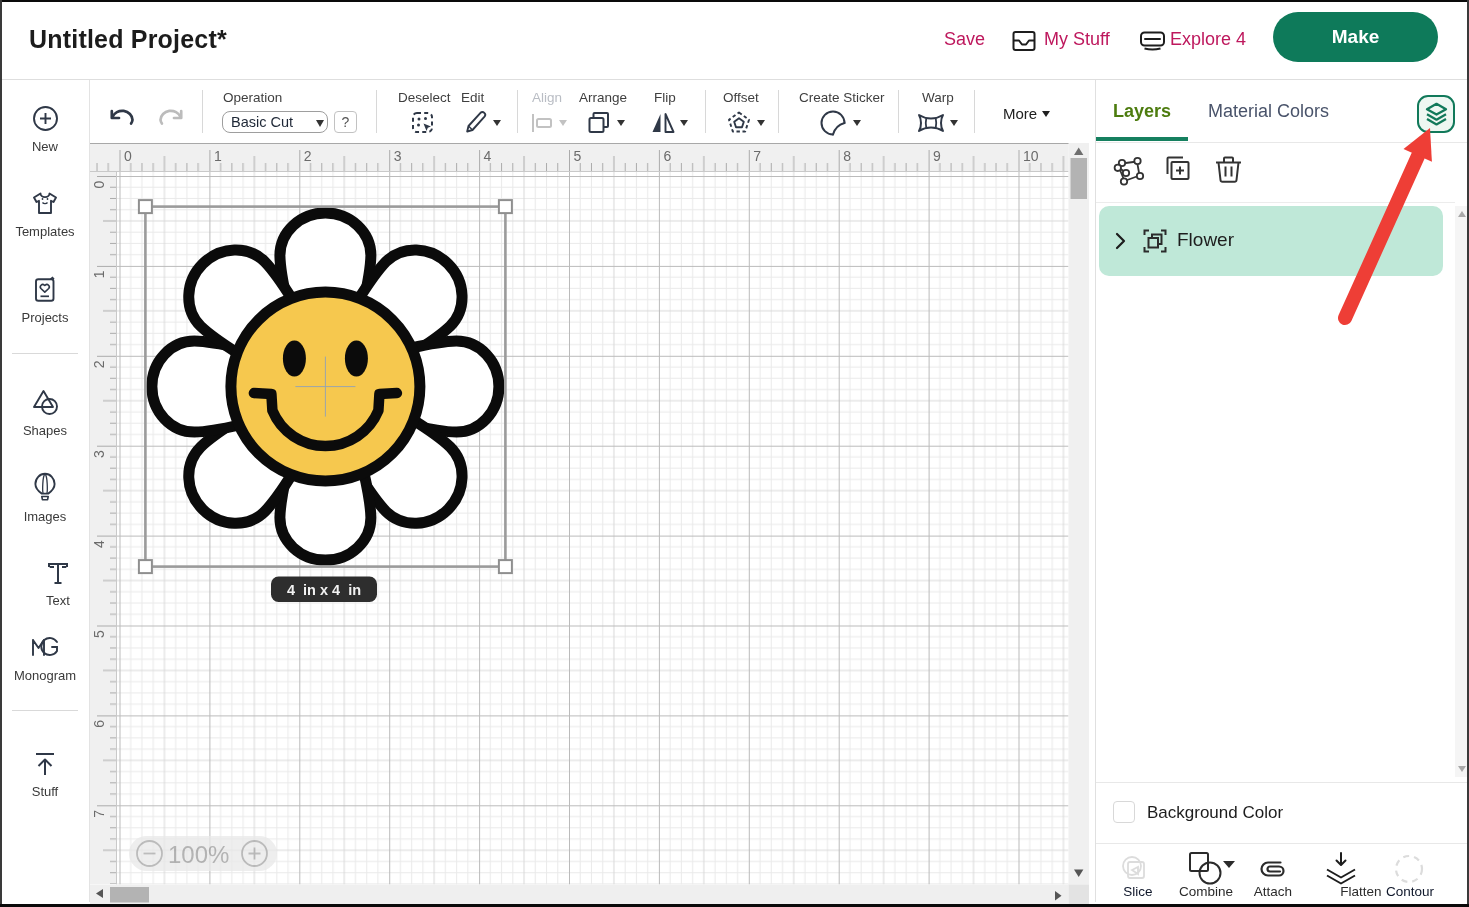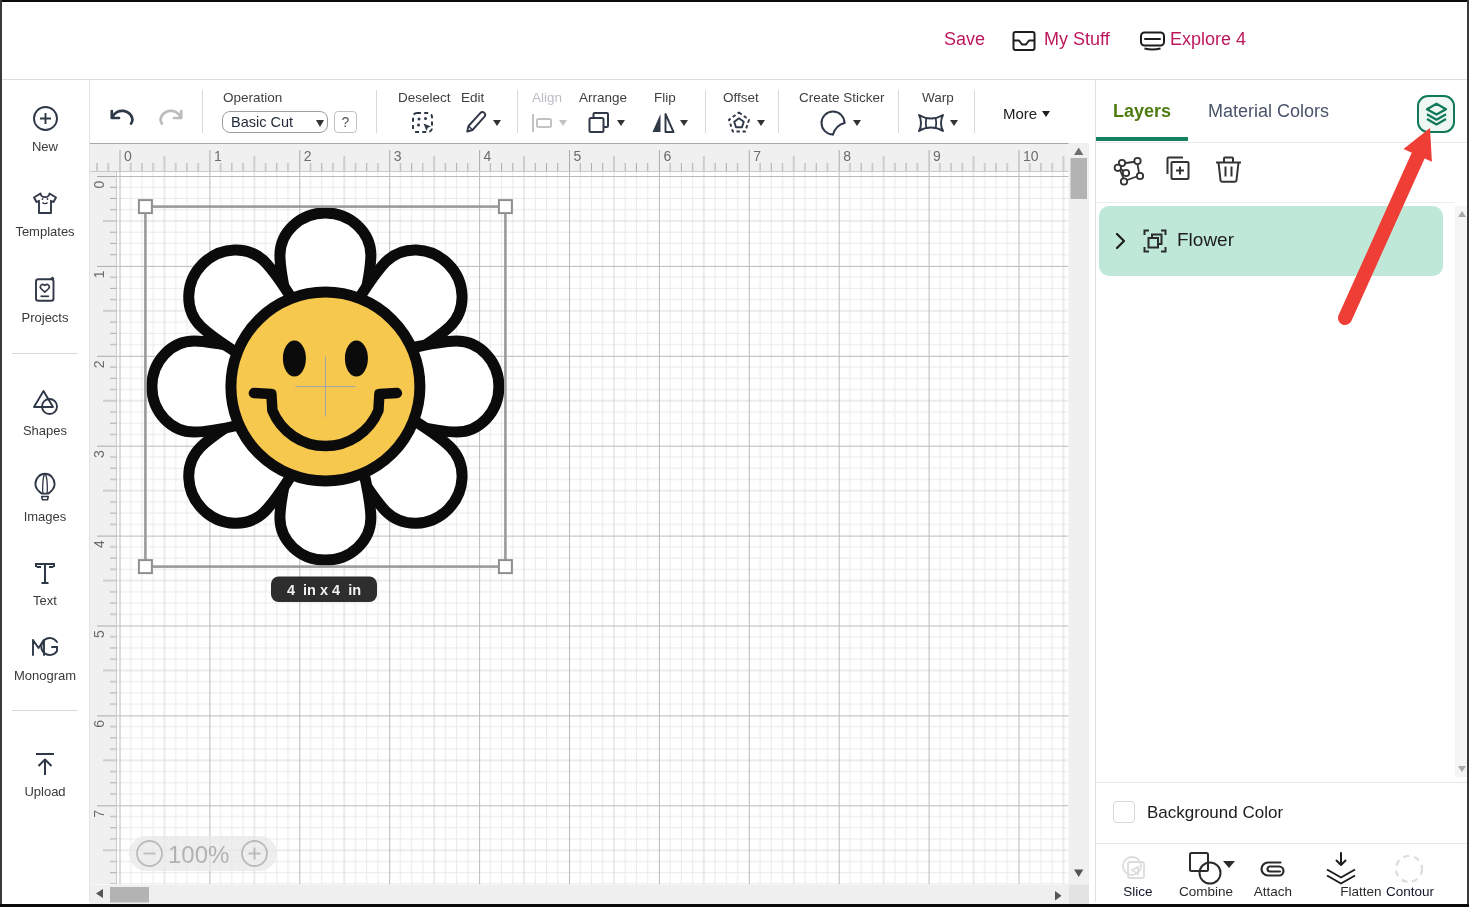--- a/index.html
+++ b/index.html
@@ -49,32 +49,34 @@
   .baction.grey { color:#0f172a; }
   
   #bottomline { left:0; top:904px; width:1469px; height:3px; background:#0a0a0a; }
 </style>
 </head>
 <body>
 <div id="stage">
 
   <div class="abs" id="header"></div>
   <div class="abs" id="topline"></div>
+  <div class="abs" id="title">Untitled Project*</div>
   <div class="abs hnav" style="left:944px;">Save</div>
   <svg class="abs" style="left:1012px; top:30px;" width="24" height="22" viewBox="0 0 24 22">
     <rect x="1.5" y="2" width="21" height="18" rx="2" fill="none" stroke="#1d1d1d" stroke-width="2"></rect>
       <path d="M1.5 10.5 h5.5 l3 4 h4 l3 -4 h5.5" fill="none" stroke="#1d1d1d" stroke-width="2" stroke-linejoin="round"></path>
   </svg>
   <div class="abs hnav" style="left:1044px;">My Stuff</div>
   <svg class="abs" style="left:1140px; top:31px;" width="25" height="20" viewBox="0 0 25 20">
     <rect x="1" y="1.5" width="23" height="13" rx="3.5" fill="none" stroke="#1d1d1d" stroke-width="2"></rect>
     <path d="M5 8 h15" stroke="#1d1d1d" stroke-width="2" stroke-linecap="round"></path>
     <path d="M4.5 17.5 a14 5 0 0 0 16 0" fill="none" stroke="#1d1d1d" stroke-width="2"></path>
   </svg>
   <div class="abs hnav" style="left:1170px;">Explore 4</div>
+  <div class="abs" id="makebtn">Make</div>
 
   <div class="abs" id="sidebar"></div>
   <div class="abs sideitem" style="left:0; top:105px;" id="si-new">
     <svg width="27" height="27" viewBox="0 0 27 27">
         <circle cx="13.5" cy="13.5" r="11.5" fill="none" stroke="#2f3847" stroke-width="1.9"></circle>
         <path d="M13.5 8 v11 M8 13.5 h11" stroke="#2f3847" stroke-width="1.9"></path>
       </svg>
     <div class="sidelabel">New</div>
   </div>
   <div class="abs sideitem" style="left:0; top:190px;" id="si-templates">
@@ -104,40 +106,40 @@
     <div class="sidelabel">Shapes</div>
   </div>
   <div class="abs sideitem" style="left:0; top:472px;" id="si-images">
     <svg width="24" height="30" viewBox="0 0 24 30">
         <path d="M12 1.8 a9.6 10.2 0 0 1 9.6 10.2 c0 4.8 -3.8 7.8 -6.4 9.6 h-6.4 c-2.6 -1.8 -6.4 -4.8 -6.4 -9.6 A9.6 10.2 0 0 1 12 1.8 Z" fill="none" stroke="#2f3847" stroke-width="1.9" stroke-linejoin="round"></path>
         <path d="M12 1.8 c-2.6 2.6 -2.6 17 -1.9 19.8 M12 1.8 c2.6 2.6 2.6 17 1.9 19.8" fill="none" stroke="#2f3847" stroke-width="1.3"></path>
         <path d="M8.8 24.5 h6.4 l-0.6 3.2 h-5.2 Z" fill="none" stroke="#2f3847" stroke-width="1.6" stroke-linejoin="round"></path>
       </svg>
     <div class="sidelabel">Images</div>
   </div>
-  <div class="abs sideitem" style="left:0; top:561px;" id="si-text">
+  <div class="abs sideitem" style="left:13px; top:561px;" id="si-text">
     <svg width="24" height="25" viewBox="0 0 24 25">
         <path d="M3 6 V3 H21 V6 M12 3 V22 M8.5 22 H15.5 M3.7 6 H8 M16 6 H20.3" fill="none" stroke="#2f3847" stroke-width="2"></path>
       </svg>
     <div class="sidelabel">Text</div>
   </div>
   <div class="abs sideitem" style="left:0; top:631px;" id="si-monogram">
     <svg width="30" height="30" viewBox="0 0 30 30">
         <path d="M3 9 V24 M3 9 L8.5 17 L14 9 M14 9 V24" fill="none" stroke="#2f3847" stroke-width="1.9" stroke-linejoin="round" stroke-linecap="round"></path>
         <path d="M27 11 a8.5 8.5 0 1 0 0 9 v-4 h-5" fill="none" stroke="#2f3847" stroke-width="1.9" stroke-linecap="round"></path>
       </svg>
     <div class="sidelabel">Monogram</div>
   </div>
   <div class="abs sidediv" style="top:710px;"></div>
   <div class="abs sideitem" style="left:0; top:751px;" id="si-upload">
     <svg width="24" height="26" viewBox="0 0 24 26">
         <path d="M3 3 H21" stroke="#2f3847" stroke-width="2"></path>
         <path d="M12 24 V9 M5.5 15 L12 8.5 L18.5 15" fill="none" stroke="#2f3847" stroke-width="2" stroke-linejoin="round"></path>
       </svg>
-    <div class="sidelabel">Upload</div>
+    <div class="sidelabel">Stuff</div>
   </div>
 
   <div class="abs" id="toolbar">
 
     <svg class="abs" style="left:19px; top:25px;" width="28" height="22" viewBox="0 0 28 22">
       <path d="M2.8 6.2 L2.8 13 L10 13" fill="none" stroke="#2f3847" stroke-width="2.7" stroke-linecap="round" stroke-linejoin="round"></path>
       <path d="M3.5 12 a10.3 9.3 0 0 1 20 2.8 a9 9 0 0 1 -1.4 3.8" fill="none" stroke="#2f3847" stroke-width="2.7" stroke-linecap="round"></path>
     </svg>
     <svg class="abs" style="left:66px; top:25px;" width="28" height="22" viewBox="0 0 28 22">
       <g transform="translate(28,0) scale(-1,1)">

